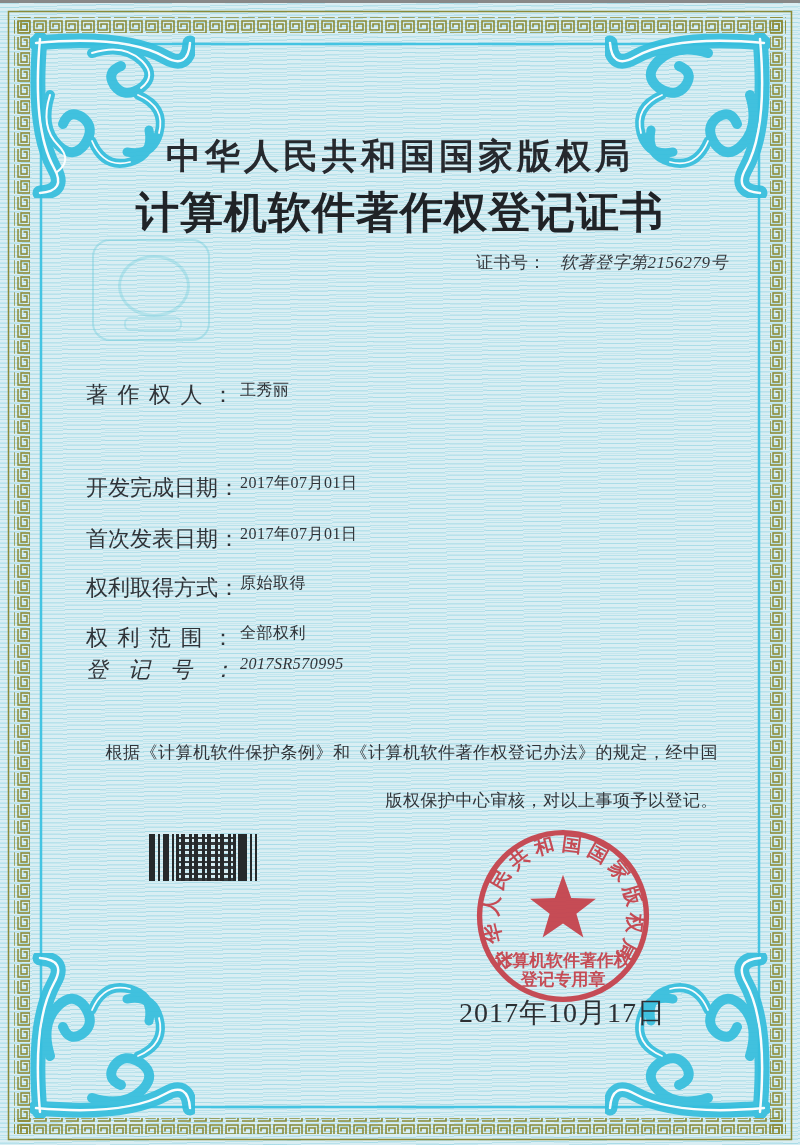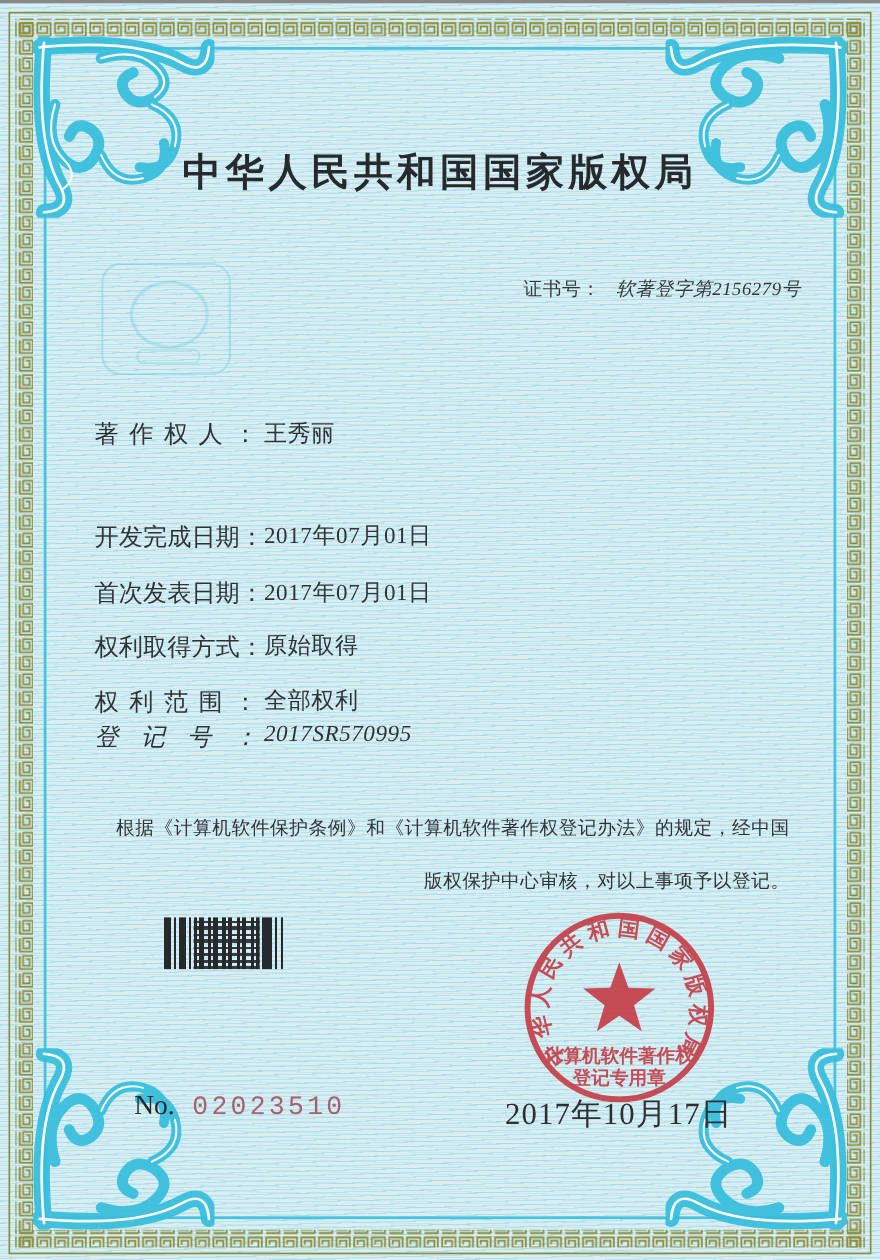--- a/index.html
+++ b/index.html
@@ -33,21 +33,21 @@
   .authority { left:0; top:130px; width:100%; text-align:center;
     font-size:35px; font-weight:bold; letter-spacing:4px; color:#26292e; }
   .doc-title { left:0; top:181px; width:100%; text-align:center;
     font-size:43px; font-weight:bold; letter-spacing:1px; color:#202327; }
   .cert-line { top:248px; right:72px; font-size:17px; letter-spacing:.5px; color:#33373c; }
   .cert-line .num { margin-left:14px;font-style:italic; }
   
   .row { position:absolute; left:86px; white-space:nowrap; }
   .flabel { display:inline-block; width:148px; font-size:22px; color:#2f3338;
     text-align:justify; text-align-last:justify; vertical-align:top; }
-  .fvalue { font-size:21px; margin-left:6px; color:#2f3338; letter-spacing:.5px; vertical-align:top; }
+  .fvalue { font-size:16px; margin-left:6px; color:#2f3338; letter-spacing:.5px; vertical-align:top; }
   .row-swname  { top:287px; }
   .sw-values { display:inline-block; vertical-align:top; margin-left:-10px; margin-top:3px;
     font-size:17px; line-height:22.5px; letter-spacing:.3px; color:#2f3338; white-space:normal; width:480px; }
   .row-owner   { top:377px; }
   .row-devdate { top:470px; }
   .row-pubdate { top:521px; }
   .row-acq     { top:570px; }
   .row-scope   { top:620px; }
   .row-regno   { top:652px;font-style:italic; }
   
@@ -150,20 +150,21 @@
       <path d="M108,62 q28,12 21,38 q-7,24 -32,19" stroke="#35bedd" stroke-width="9"></path>
       <path d="M62,108 q12,28 38,21 q24,-7 19,-32" stroke="#35bedd" stroke-width="9"></path>
       <path d="M108,62 q28,12 21,38" stroke="#ffffff" stroke-width="1.8"></path>
       <path d="M62,108 q12,28 38,21" stroke="#ffffff" stroke-width="1.8"></path>
     </g>
   </svg>
 
   <div class="layer wm-emblem"></div>
 
   <div class="layer authority">中华人民共和国国家版权局</div>
+  <div class="layer doc-title">计算机软件著作权登记证书</div>
   <div class="layer cert-line">
     <span>证书号：</span><span class="num">软著登字第2156279号</span>
   </div>
 
 
   <div class="row row-owner">
     <span class="flabel">著作权人：</span><span class="fvalue">王秀丽</span>
   </div>
 
   <div class="row row-devdate">
@@ -202,17 +203,14 @@
     <text font-size="24" font-weight="bold" fill="#c5404a" font-family="Liberation Serif, serif">
       <textPath href="#arcPath" startOffset="0" textLength="362" lengthAdjust="spacing">中华人民共和国国家版权局</textPath>
     </text>
     <polygon fill="#c5404a" points="115,65 125,93.2 154.9,94 131.2,112.3 139.7,141 115,124 90.3,141 98.8,112.3 75.1,94 105,93.2"></polygon>
     <text x="115" y="175" text-anchor="middle" font-size="20.5" font-weight="bold" fill="#c5404a" font-family="Liberation Serif, serif">计算机软件著作权</text>
     <text x="115" y="199" text-anchor="middle" font-size="20.5" font-weight="bold" fill="#c5404a" font-family="Liberation Serif, serif">登记专用章</text>
   </svg>
 
   <div class="layer issue-date">2017年10月17日</div>
 
-  <div class="layer serial">
-    <span class="prefix">No.</span><span class="digits">02023510</span>
-  </div>
 
 </div>
 
 </body></html>

